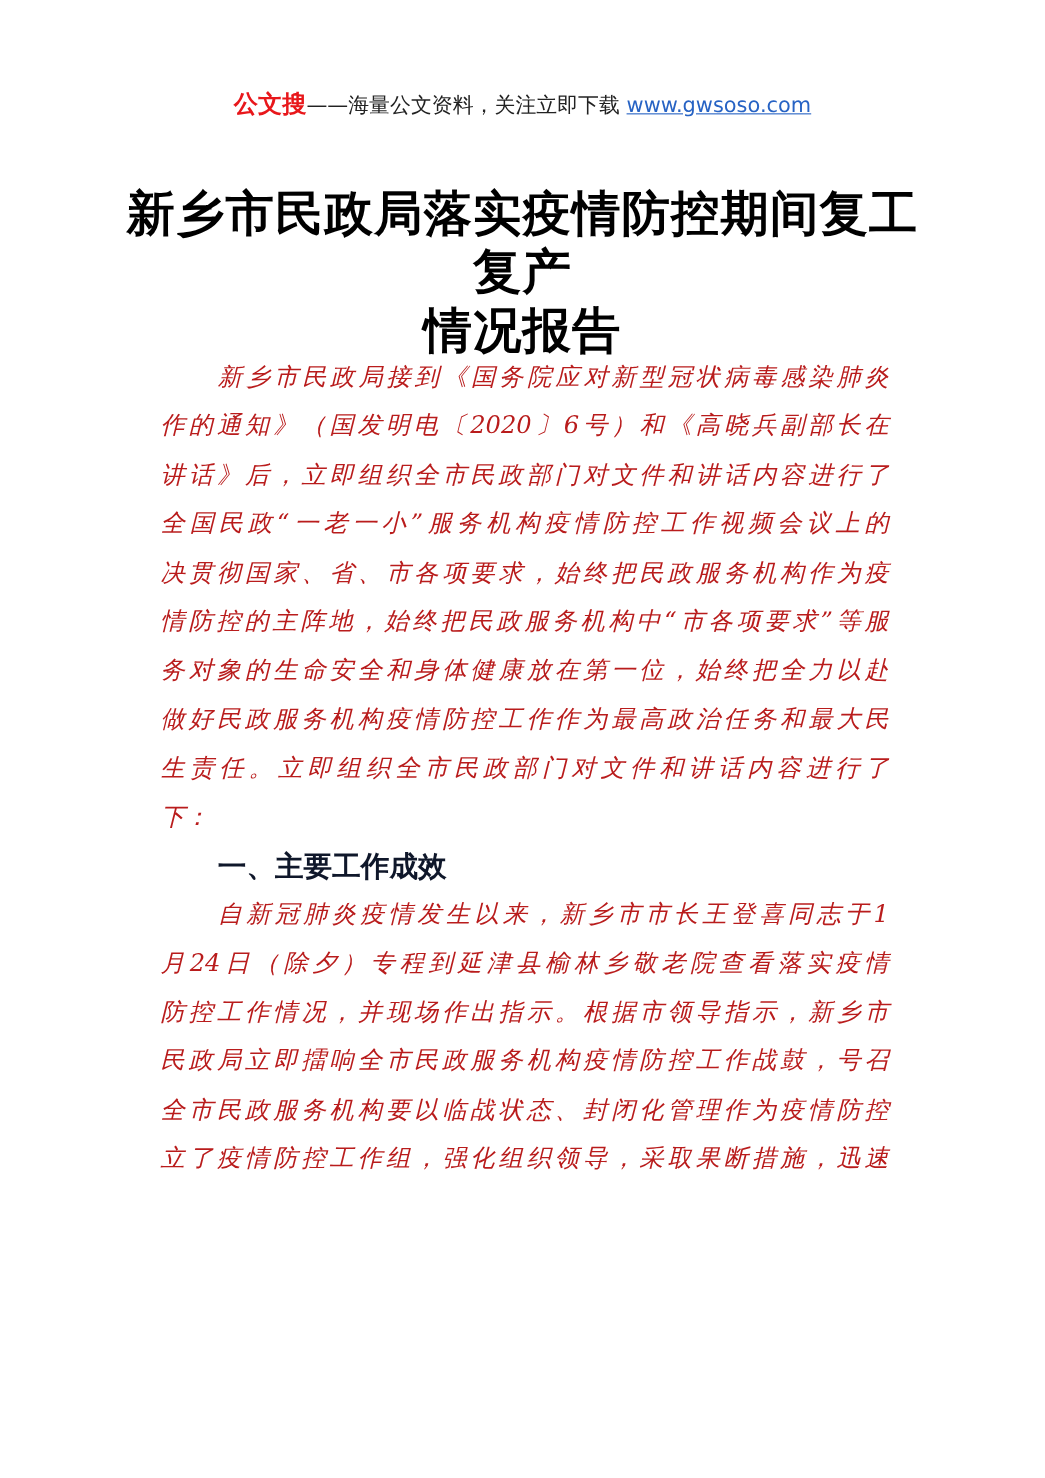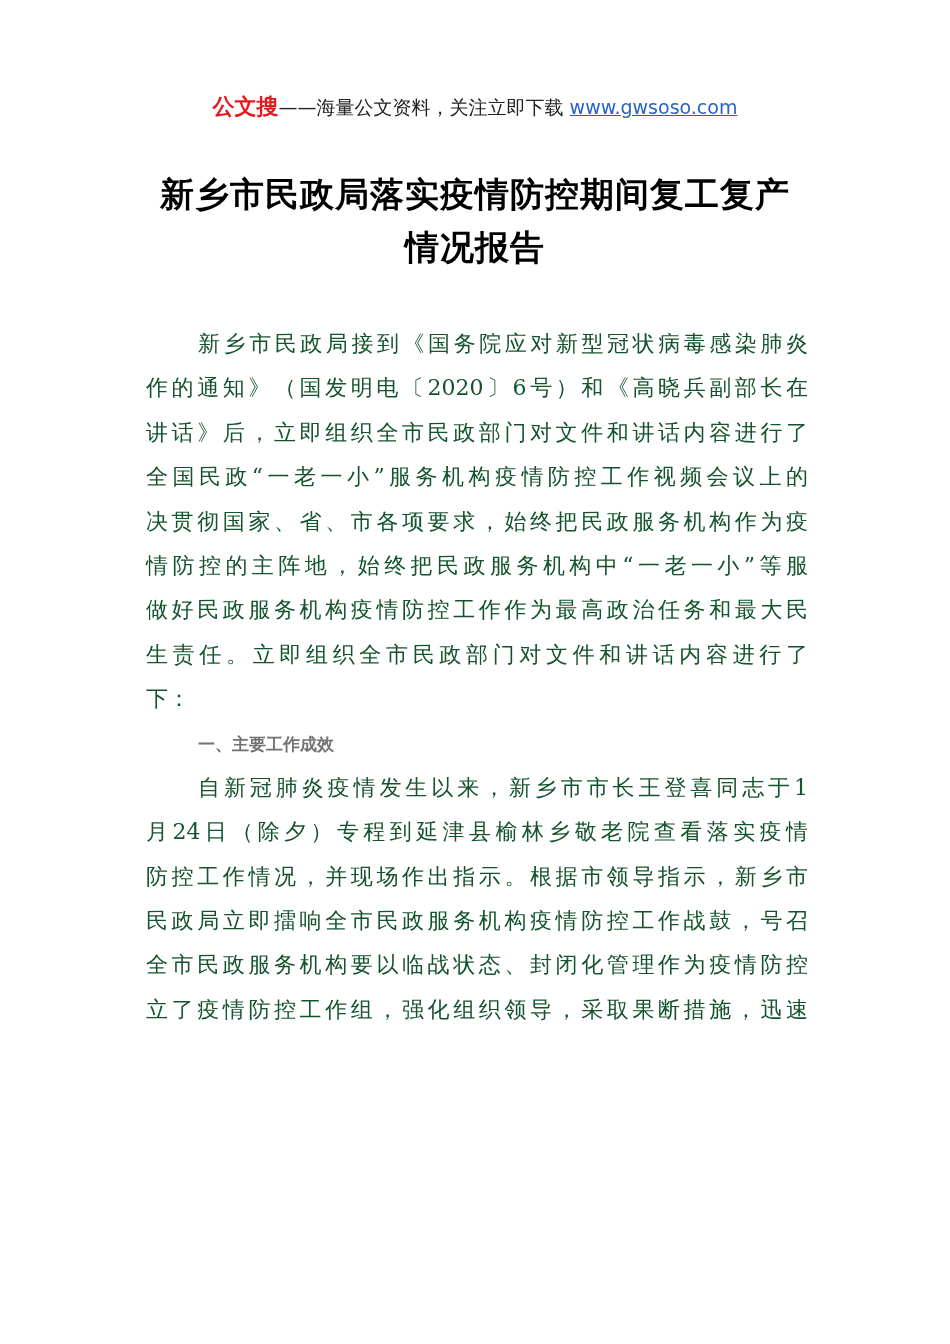--- a/index.html
+++ b/index.html
@@ -1,47 +1,48 @@
 <!DOCTYPE html>
 <html><head>
   <meta charset="utf-8">
   <style>
     html, body { margin: 0; padding: 0; background: #ffffff; }
     body { width: 950px; height: 1344px; position: relative; overflow: hidden; font-family: "DejaVu Serif", "Liberation Serif", serif; color: #111; }
-    .header { position: absolute; top: 80px; left: 0; width: 950px; text-align: center; font-family: "DejaVu Sans", "Liberation Sans", sans-serif; font-size: 19px; line-height: 32px; white-space: nowrap; margin-top: 11px; }
+    .header { position: absolute; top: 80px; left: 0; width: 950px; text-align: center; font-family: "DejaVu Sans", "Liberation Sans", sans-serif; font-size: 19px; line-height: 32px; white-space: nowrap; }
     .header .brand { color: #e8171b; font-weight: bold; font-size: 22px; }
     .header .tagline { color: #222; }
     .header .link { color: #2763c4; text-decoration: underline; }
-    .title { position: absolute; top: 168px; left: 100px; width: 750px; text-align: center; font-family: "DejaVu Sans", "Liberation Sans", sans-serif; font-weight: bold; font-size: 34px; line-height: 53px; color: #000; letter-spacing: 1px; }
+    .title { position: absolute; top: 168px; left: 100px; width: 750px; text-align: center; font-family: "DejaVu Sans", "Liberation Sans", sans-serif; font-weight: bold; font-size: 44px; line-height: 53px; color: #000; letter-spacing: 1px; }
     .body-text { position: absolute; top: 322px; left: 146px; width: 662px; }
-    .line { height: 44.4px; line-height: 44.4px; font-size: 22px; white-space: nowrap; text-align: justify; text-align-last: justify; color: #14532d; }
+    .line { height: 44.4px; line-height: 44.4px; font-size: 22px; white-space: nowrap; text-align: justify; text-align-last: justify; color: #b91c1c; font-style: italic; }
     .line.last { text-align-last: left; }
     .line.indent { padding-left: 52px; }
-    .heading { height: 44.4px; line-height: 44.4px; padding-left: 52px; font-family: "DejaVu Sans", "Liberation Sans", sans-serif; font-weight: bold; font-size: 17px; color: #737373; }
+    .heading { height: 44.4px; line-height: 44.4px; padding-left: 52px; font-family: "DejaVu Sans", "Liberation Sans", sans-serif; font-weight: bold; font-size: 26px; color: #0f172a; }
   </style>
 </head>
 <body>
 
 <div class="header">
   <span class="brand">公文搜</span><span class="tagline">——海量公文资料，关注立即下载 </span><span class="link">www.gwsoso.com</span>
 </div>
 
 <div class="title">
   <div>新乡市民政局落实疫情防控期间复工复产</div>
   <div>情况报告</div>
 </div>
 
 <div class="body-text">
   <div>
     <div class="line indent">新乡市民政局接到《国务院应对新型冠状病毒感染肺炎</div>
     <div class="line">作的通知》（国发明电〔2020〕6号）和《高晓兵副部长在</div>
     <div class="line">讲话》后，立即组织全市民政部门对文件和讲话内容进行了</div>
     <div class="line">全国民政“一老一小”服务机构疫情防控工作视频会议上的</div>
     <div class="line">决贯彻国家、省、市各项要求，始终把民政服务机构作为疫</div>
-    <div class="line">情防控的主阵地，始终把民政服务机构中“一老一小”等服</div>
+    <div class="line">情防控的主阵地，始终把民政服务机构中“市各项要求”等服</div>
+    <div class="line">务对象的生命安全和身体健康放在第一位，始终把全力以赴</div>
     <div class="line">做好民政服务机构疫情防控工作作为最高政治任务和最大民</div>
     <div class="line">生责任。立即组织全市民政部门对文件和讲话内容进行了</div>
     <div class="line last">下：</div>
   </div>
   <div class="heading">一、主要工作成效</div>
   <div>
     <div class="line indent">自新冠肺炎疫情发生以来，新乡市市长王登喜同志于1</div>
     <div class="line">月24日（除夕）专程到延津县榆林乡敬老院查看落实疫情</div>
     <div class="line">防控工作情况，并现场作出指示。根据市领导指示，新乡市</div>
     <div class="line">民政局立即擂响全市民政服务机构疫情防控工作战鼓，号召</div>

